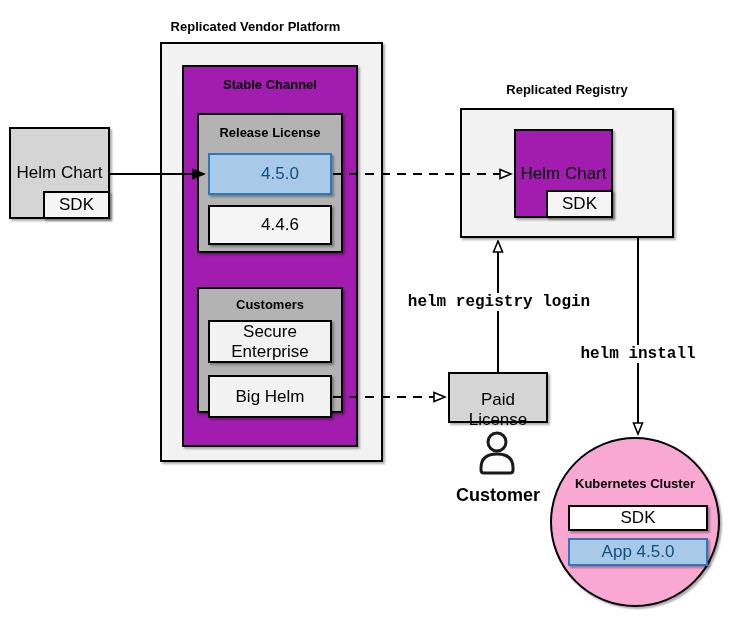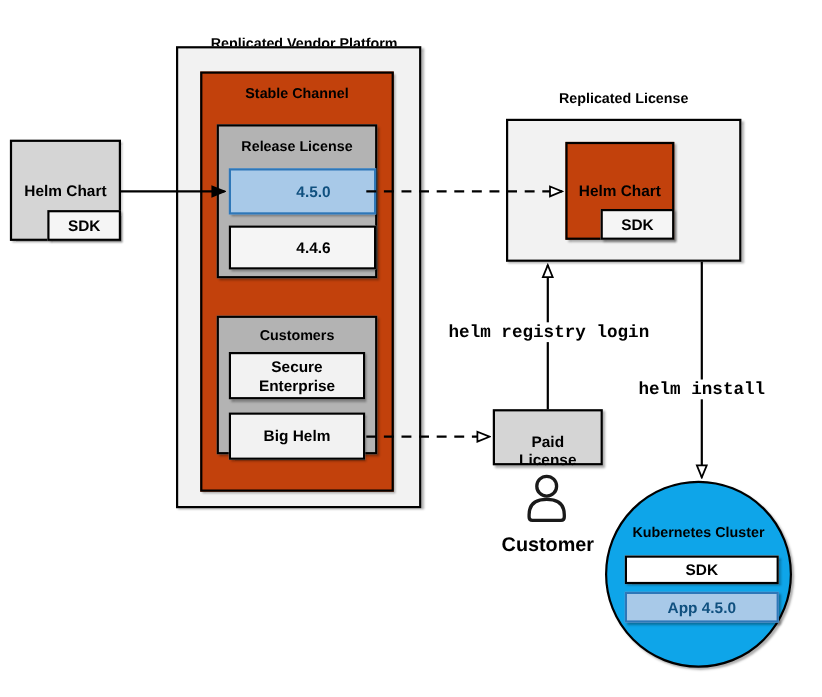--- a/index.html
+++ b/index.html
@@ -2,47 +2,47 @@
 <html style="--highlight-fill: #a8c9e8; --highlight-border: #2e77b8; --highlight-text: #10507f; --box-light: #f5f5f5; --box-gray: #d5d5d5; --box-dark-gray: #b3b3b3; --container-light: #f2f2f2; --line: #000000;"><head>
 <meta charset="utf-8">
 <style>
   html,body{margin:0;padding:0;background:#fff;}
   #canvas{
     position:relative;width:747px;height:634px;background:#fff;overflow:hidden;
     font-family:"Liberation Sans",sans-serif;color:#000;
   }
   .box{position:absolute;border:2px solid #000;box-sizing:border-box;
        box-shadow:2px 2px 2px rgba(0,0,0,0.32);}
-  .lbl{font-weight:bold;font-size:14px;line-height:1.15;}
+  .lbl{font-weight:normal;font-size:17px;line-height:1.15;}
   .ctitle{position:absolute;text-align:center;font-weight:bold;font-size:13px;}
   .center{display:flex;align-items:center;justify-content:center;text-align:center;}
   .toplabel{position:absolute;left:0;right:0;text-align:center;font-weight:bold;font-size:13px;}
 
   
   .fill-outer{background:var(--container-light,#f2f2f2);}
-  .fill-mid{background:#c2410c;}
+  .fill-mid{background:#a21caf;}
   .fill-dark{background:var(--box-dark-gray,#b3b3b3);}
   .fill-light{background:var(--box-light,#f5f5f5);}
   .fill-gray{background:var(--box-gray,#d5d5d5);}
   .fill-white{background:#ffffff;}
 
   .blue{background:var(--highlight-fill,#a8c9e8);
         border:2px solid var(--highlight-border,#2e77b8);
         color:var(--highlight-text,#10507f);}
 
   
-  #vendor-platform-title{left:165px;top:19px;width:223px;margin-top:13px;}
+  #vendor-platform-title{left:144px;top:19px;width:223px;}
   #vendor-platform-box{left:160px;top:42px;width:223px;height:420px;}
   #stable-channel-box{position:absolute;left:20px;top:21px;width:176px;height:382px;
       border:2px solid #000;box-sizing:border-box;box-shadow:2px 2px 2px rgba(0,0,0,0.32);}
   #stable-channel-title{top:10px;}
   #release-history-box{position:absolute;left:13px;top:46px;width:146px;height:140px;
       border:2px solid #000;box-sizing:border-box;box-shadow:2px 2px 2px rgba(0,0,0,0.32);}
   #release-history-title{top:10px;}
-  .release-node{position:absolute;left:9px;width:134px;box-sizing:border-box;
+  .release-node{position:absolute;left:9px;width:124px;box-sizing:border-box;
       box-shadow:2px 2px 2px rgba(0,0,0,0.32);padding-left:20px;}
   #release-450-node{top:38px;height:42px;}
   #release-446-node{top:90px;height:40px;border:2px solid #000;}
   #customers-box{position:absolute;left:13px;top:220px;width:146px;height:126px;
       border:2px solid #000;box-sizing:border-box;box-shadow:2px 2px 2px rgba(0,0,0,0.32);}
   #customers-title{top:8px;}
   .customer-node{position:absolute;left:9px;width:124px;height:43px;border:2px solid #000;
       box-sizing:border-box;box-shadow:2px 2px 2px rgba(0,0,0,0.32);}
   #customer-secure-node{top:31px;}
   #customer-secure-node .lbl{max-width:100px;}
@@ -114,21 +114,21 @@
     </div>
   </div>
 
   <div id="source-helm-chart-box" class="box fill-gray center">
     <span class="lbl">Helm Chart</span>
     <div class="sdk-corner fill-light center">
       <span class="lbl">SDK</span>
     </div>
   </div>
 
-  <div id="registry-title" class="ctitle">Replicated License</div>
+  <div id="registry-title" class="ctitle">Replicated Registry</div>
   <div id="registry-box" class="box fill-outer">
     <div id="registry-helm-chart-box" class="fill-mid center">
       <span class="lbl">Helm Chart</span>
       <div class="sdk-corner fill-light center">
         <span class="lbl">SDK</span>
       </div>
     </div>
   </div>
 
   <div id="paid-license-box" class="box fill-gray center">
@@ -136,21 +136,21 @@
   </div>
 
   <svg id="person-icon" width="40" height="48" viewBox="0 0 40 48">
     <circle cx="20" cy="12" r="9" fill="none" stroke="#1a1a1a" stroke-width="3"></circle>
     <path d="M4 40 L4 38 C4 27 11 24 20 24 C29 24 36 27 36 38 L36 40 Q36 43 33 43 L7 43 Q4 43 4 40 Z" fill="none" stroke="#1a1a1a" stroke-width="3" stroke-linejoin="round"></path>
   </svg>
   <div id="customer-caption">
     <div>Customer</div>
   </div>
 
-  <div id="cluster-circle" class="box fill-outer" style="background:#0ea5e9">
+  <div id="cluster-circle" class="box fill-outer" style="background:#f9a8d4">
     <div id="cluster-title" class="toplabel">Kubernetes Cluster</div>
     <div id="cluster-sdk-box" class="fill-white center">
       <span class="lbl">SDK</span>
     </div>
     <div id="cluster-app-box" class="blue center">
       <span class="lbl">App 4.5.0</span>
     </div>
   </div>
 
   <svg id="connector-layer" width="747" height="634">

